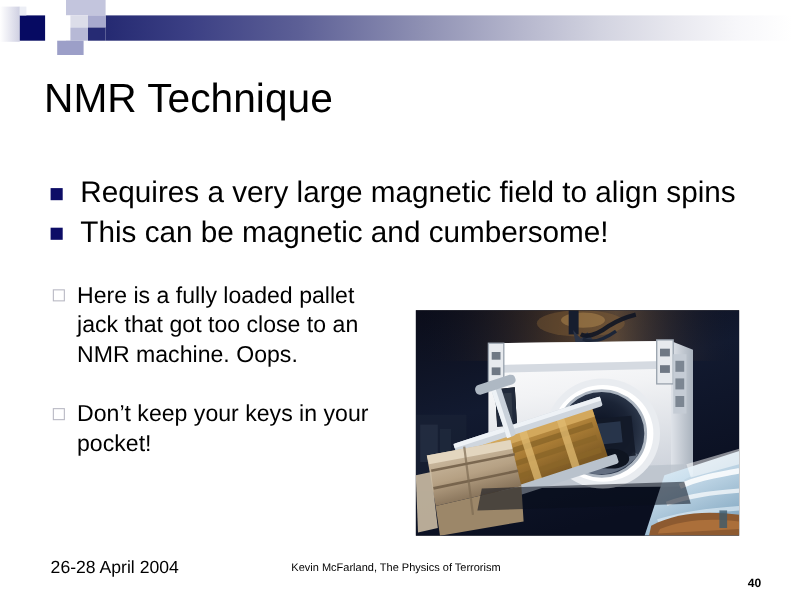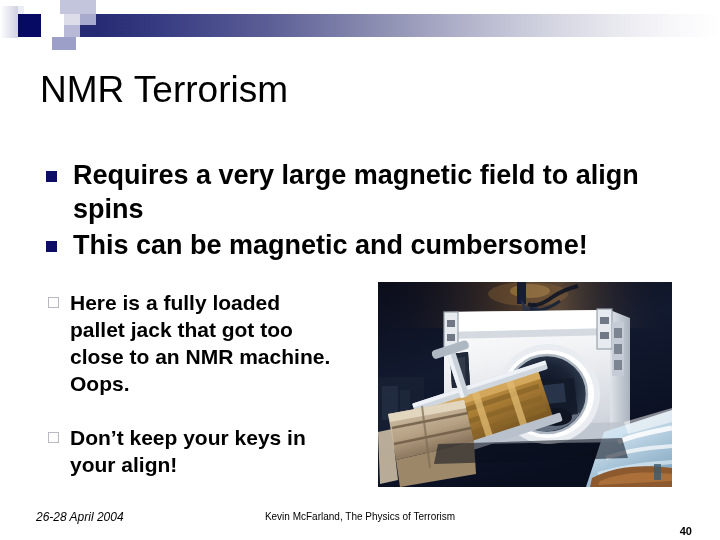--- a/index.html
+++ b/index.html
@@ -76,21 +76,20 @@
     font-weight: normal;
     letter-spacing: 0px;
   }
 
   
   .body {
     position: absolute;
     left: 40px;
     top: 158px;
     width: 630px;
-    font-weight: bold;
   }
   .l1-item {
     position: relative;
     display: flex;
     align-items: flex-start;
     margin-bottom: 2px;
   }
   .l1-marker {
     flex: 0 0 auto;
     width: 33px;
@@ -159,26 +158,25 @@
   
   .footer {
     position: absolute;
     left: 0;
     top: 508px;
     width: 720px;
     height: 22px;
   }
   .footer-date {
     position: absolute;
-    left: 36px;
+    left: 46px;
     top: 0;
-    font-size: 12px;
+    font-size: 16px;
     line-height: 18px;
     color: #000000;
-    font-style: italic;
   }
   .footer-center {
     position: absolute;
     left: 0;
     top: 0;
     width: 720px;
     text-align: center;
     font-size: 10px;
     line-height: 18px;
     color: #000000;
@@ -206,21 +204,21 @@
     <div class="sq sq-g"></div>
     <div class="sq sq-h"></div>
     <div class="sq sq-i"></div>
     <div class="sq sq-j"></div>
     <div class="sq sq-c"></div>
     <div class="sq sq-b"></div>
     <div class="sq sq-m"></div>
     <div class="sq sq-l"></div>
   </div>
 
-  <div class="title">NMR Terrorism</div>
+  <div class="title">NMR Technique</div>
 
   <div class="body">
 
     <div class="l1-item">
       <div class="l1-marker">
           <span class="box"></span>
         </div>
       <div class="l1-text">Requires a very large magnetic field to align spins</div>
     </div>
 
@@ -235,21 +233,21 @@
       <div class="l2-item">
         <div class="l2-marker">
             <span class="box"></span>
           </div>
         <div class="l2-text">Here is a fully loaded pallet jack that got too close to an NMR machine.  Oops.</div>
       </div>
       <div class="l2-item">
         <div class="l2-marker">
             <span class="box"></span>
           </div>
-        <div class="l2-text">Don’t keep your keys in your align!</div>
+        <div class="l2-text">Don’t keep your keys in your pocket!</div>
       </div>
     </div>
 
   </div>
 
   <div class="photo">
     <svg width="294" height="205" viewBox="0 0 294 205" xmlns="http://www.w3.org/2000/svg" aria-hidden="true">
       <defs>
         <linearGradient id="bgGrad" x1="0" y1="0" x2="0.4" y2="1">
           <stop offset="0%" stop-color="#0b0d1a"></stop>

